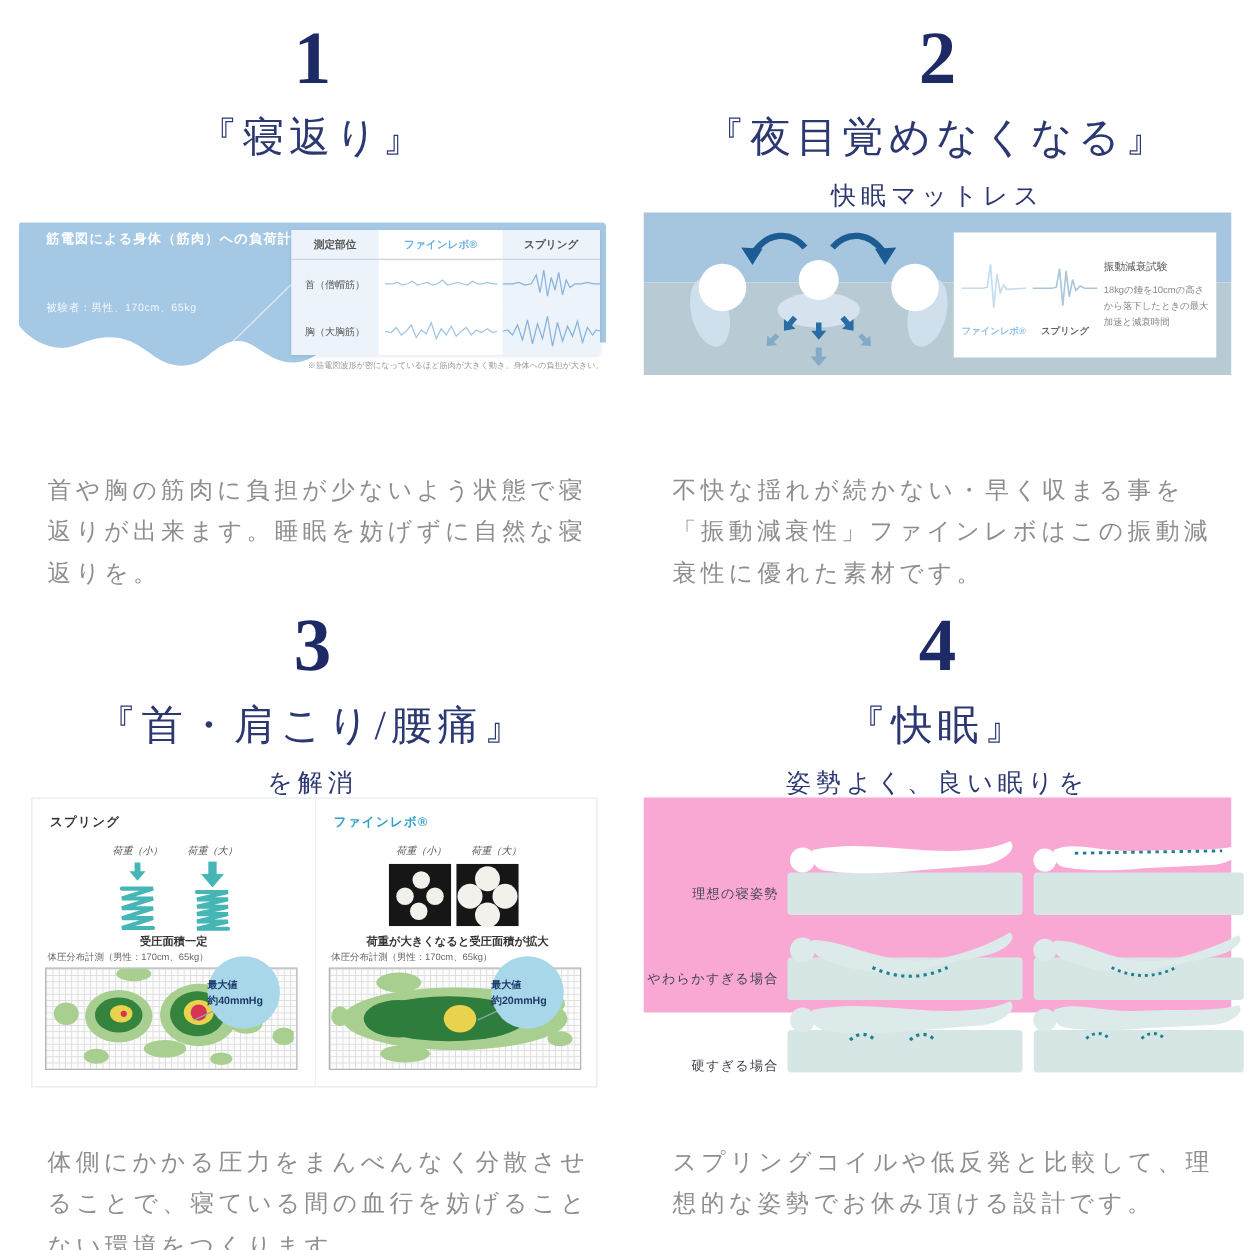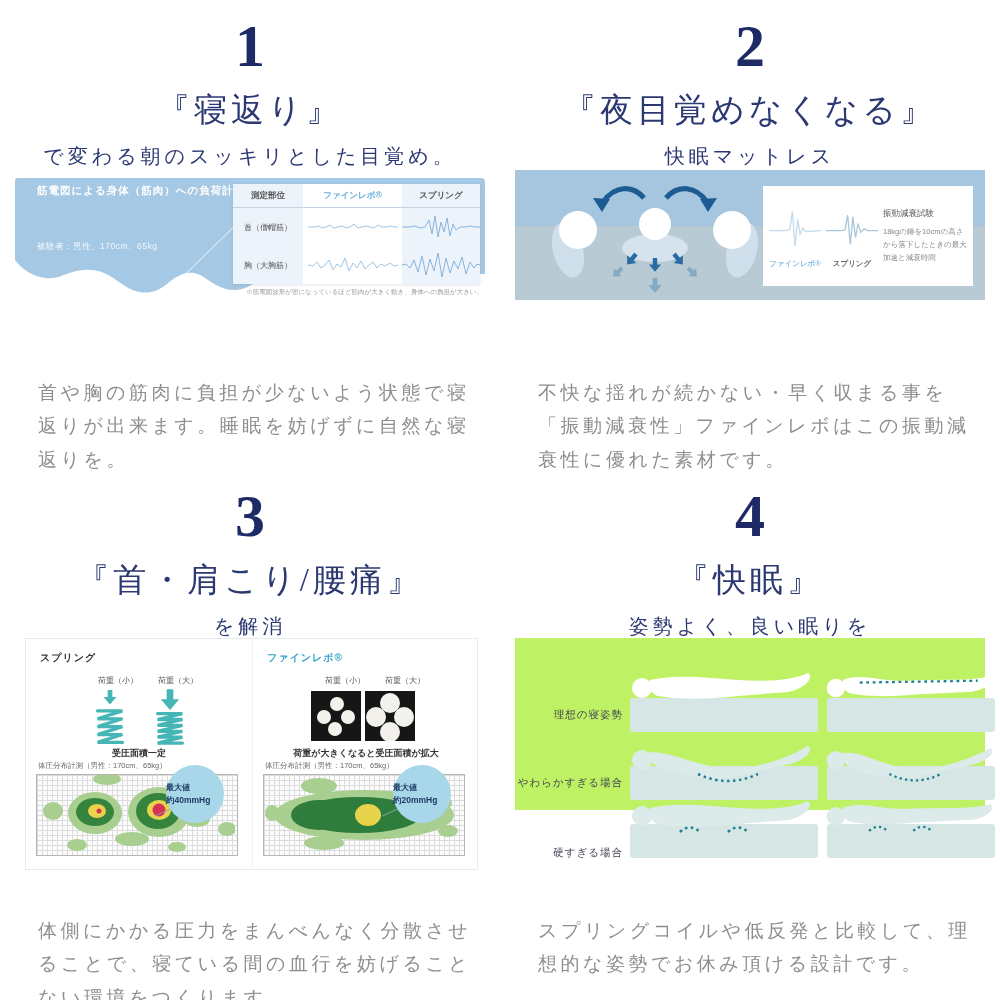--- a/index.html
+++ b/index.html
@@ -39,56 +39,55 @@
   .damp-title{font-size:8.5px;font-weight:400;color:#555;margin-bottom:5px;}
   .damp-desc{font-size:7.5px;color:#888;line-height:1.75;}
 
   
   .fig3{top:168px;height:232px;left:25px;right:22px;background:#fff;border:1px solid #e6ebf0;box-sizing:border-box;font-family:"Liberation Sans",sans-serif;}
   .half{position:absolute;top:0;bottom:0;width:226px;}
   .half.left{left:0;}
   .half.right{left:226px;border-left:1px solid #eef2f5;}
   .half-label{position:absolute;left:14px;top:12px;font-size:10px;font-weight:700;letter-spacing:1px;color:#333;}
   .half.right .half-label{color:#2fa0c8;}
-  .load-label{position:absolute;top:36px;width:56px;text-align:right;font-size:8px;color:#555;}
+  .load-label{position:absolute;top:36px;width:56px;text-align:center;font-size:8px;color:#555;font-style:italic;}
   .load-small-pos{left:56px;} .load-large-pos{left:116px;}
   .blockarrow{position:absolute;top:50px;}
   .ba-small{left:77px;} .ba-large{left:134px;}
   .springcoil{position:absolute;top:68px;}
   .coil-small{left:62px;} .coil-large{left:122px;}
   .ballsq{position:absolute;top:52px;}
   .bsq-small{left:58px;} .bsq-large{left:112px;}
   .half-caption{position:absolute;top:108px;left:0;right:0;text-align:center;font-size:9px;font-weight:700;color:#333;}
   .measure-label{position:absolute;left:12px;top:122px;font-size:7.5px;color:#666;}
   .pmap{position:absolute;left:10px;top:135px;width:200px;height:80px;background:#fcfcfc;border:1px solid #b4b4b4;background-image:linear-gradient(#dcdcdc 1px,transparent 1px),linear-gradient(90deg,#dcdcdc 1px,transparent 1px);background-size:5px 5px;}
   .max-circle{position:absolute;left:140px;top:126px;width:58px;height:58px;border-radius:50%;background:#a7d7e8;display:flex;flex-direction:column;align-items:flex-start;justify-content:center;z-index:3;}
   .max-circle .l1{font-size:8px;font-weight:700;color:#1d3a66;}
   .max-circle .l2{font-size:8.5px;font-weight:700;color:#1d3a66;margin-top:2px;}
   .pointer-line{position:absolute;left:128px;top:172px;width:22px;height:1px;background:#8aa;transform:rotate(-25deg);z-index:2;}
 
   
-  .fig4{top:168px;height:172px;background:#bef264;font-family:Liberation Sans, sans-serif;}
+  .fig4{top:168px;height:172px;background:#f9a8d4;font-family:Liberation Sans, sans-serif;}
   .post-label{position:absolute;left:0;width:108px;text-align:right;font-size:10.5px;color:#445;letter-spacing:1px;}
   .pl1{top:70px;} .pl2{top:138px;} .pl3{top:208px;}
   .mattress{position:absolute;height:34px;background:#d5e6e5;border-radius:3px;}
   .m-l{left:115px;width:188px;} .m-r{left:312px;width:168px;}
   .mt1{top:60px;} .mt2{top:128px;} .mt3{top:186px;}
   .bodysvg{position:absolute;z-index:2;}
   .b-l{left:113px;} .b-r{left:308px;}
   .bt1{top:30px;} .bt2{top:100px;} .bt3{top:158px;}
 </style>
 </head>
 <body>
 
 <div class="page">
 
   <div class="sec row1">
     <div class="num">1</div>
     <div class="title">『寝返り』</div>
-    <div class="subtitle">で変わる朝のスッキリとした目覚め。</div>
 
     <div class="fig fig1">
       <svg class="bgshape" width="470" height="140" viewBox="0 0 470 140" preserveAspectRatio="none">
         <path fill="#a5c8e4" d="M2,6 Q0,6 0,10 L0,88 C6,96 16,104 30,106 C44,108 50,100 68,98 C88,96 98,106 110,114 C122,122 138,124 152,112 C164,102 176,96 190,106 C202,114 214,122 230,116 C246,110 252,98 268,94 C284,90 298,94 310,102 L470,102 L470,10 Q470,6 466,6 Z"></path>
         <path d="M150,122 L232,42 L312,100" stroke="#ffffff" stroke-width="1.2" opacity="0.55" fill="none"></path>
       </svg>
       <div class="fig1-heading">筋電図による身体（筋肉）への負荷計測結果</div>
       <div class="fig1-subject">被験者：男性、170cm、65kg</div>
 
       <div class="emg-table">

